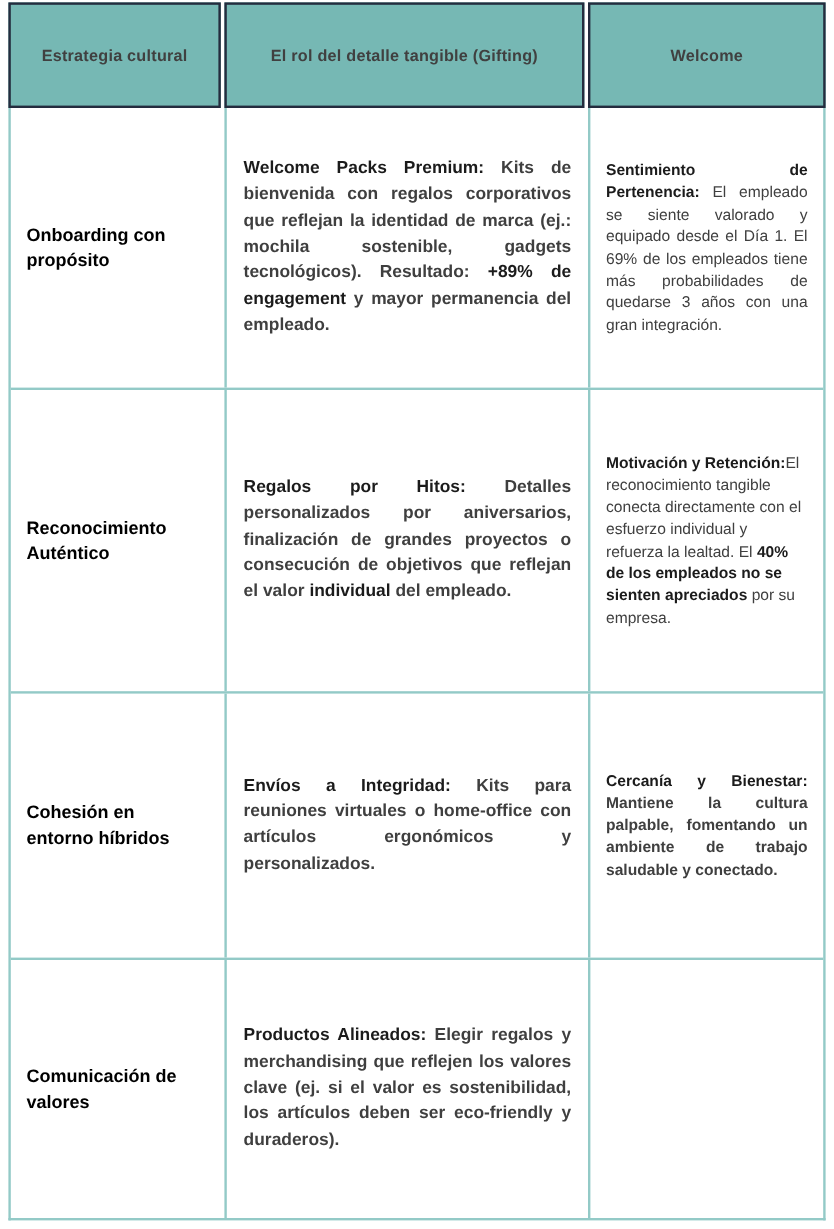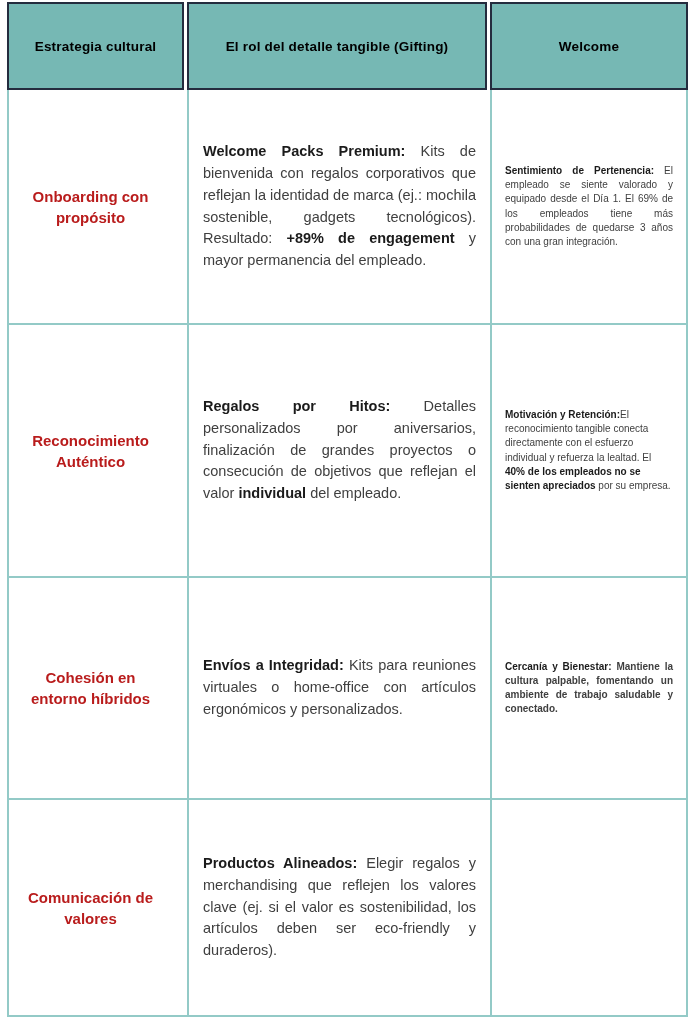--- a/index.html
+++ b/index.html
@@ -18,21 +18,21 @@
     display: grid;
     grid-template-columns: 177px 300px 1fr;
     column-gap: 3px;
     height: 88px;
   }
   .hcell {
     background: var(--header-bg, #76b8b4);
     border: 2px solid var(--header-border, #242c3e);
     display: flex; align-items: center; justify-content: center;
     text-align: center;
-    font-weight: bold; font-size: 13.5px; color: #000000;
+    font-weight: bold; font-size: 13.5px; color: #404040;
     letter-spacing: 0.2px;
     padding: 0 10px;
   }
 
   
   .tbody {
     border: 2px solid var(--body-border, #93cac7);
     border-top: none;
     height: 927px;
     display: flex; flex-direction: column;
@@ -47,30 +47,30 @@
   .trow:nth-child(3) { height: 222px; }
   .trow:nth-child(4) { flex: 1; }
 
   .cell {
     display: flex; align-items: center;
     overflow: hidden;
   }
   .cell-strategy {
     border-right: 2px solid var(--body-border, #93cac7);
     padding: 10px 28px 10px 13px;
-    font-weight: bold; font-size: 15px; line-height: 1.4; color: #b91c1c; text-align: center;
+    font-weight: bold; font-size: 15px; line-height: 1.4; color: #000000;
   }
   .cell-gifting {
     border-right: 2px solid var(--body-border, #93cac7);
     padding: 4px 14px;
-    font-size: 14.5px; line-height: 1.5;
+    font-size: 14.5px; line-height: 1.5; font-weight: bold;
   }
   .cell-impact {
     padding: 10px 13px;
-    font-size: 10px; line-height: 1.42; border-radius: 17px;
+    font-size: 13px; line-height: 1.42; border-radius: 17px;
   }
   .txt { width: 100%; }
   .cell-gifting .txt { text-align: justify; }
   .cell-impact .txt { text-align: justify; }
   .txt b { color: #1b1b1b; }
 </style>
 </head>
 <body>
 
 <div class="page">

